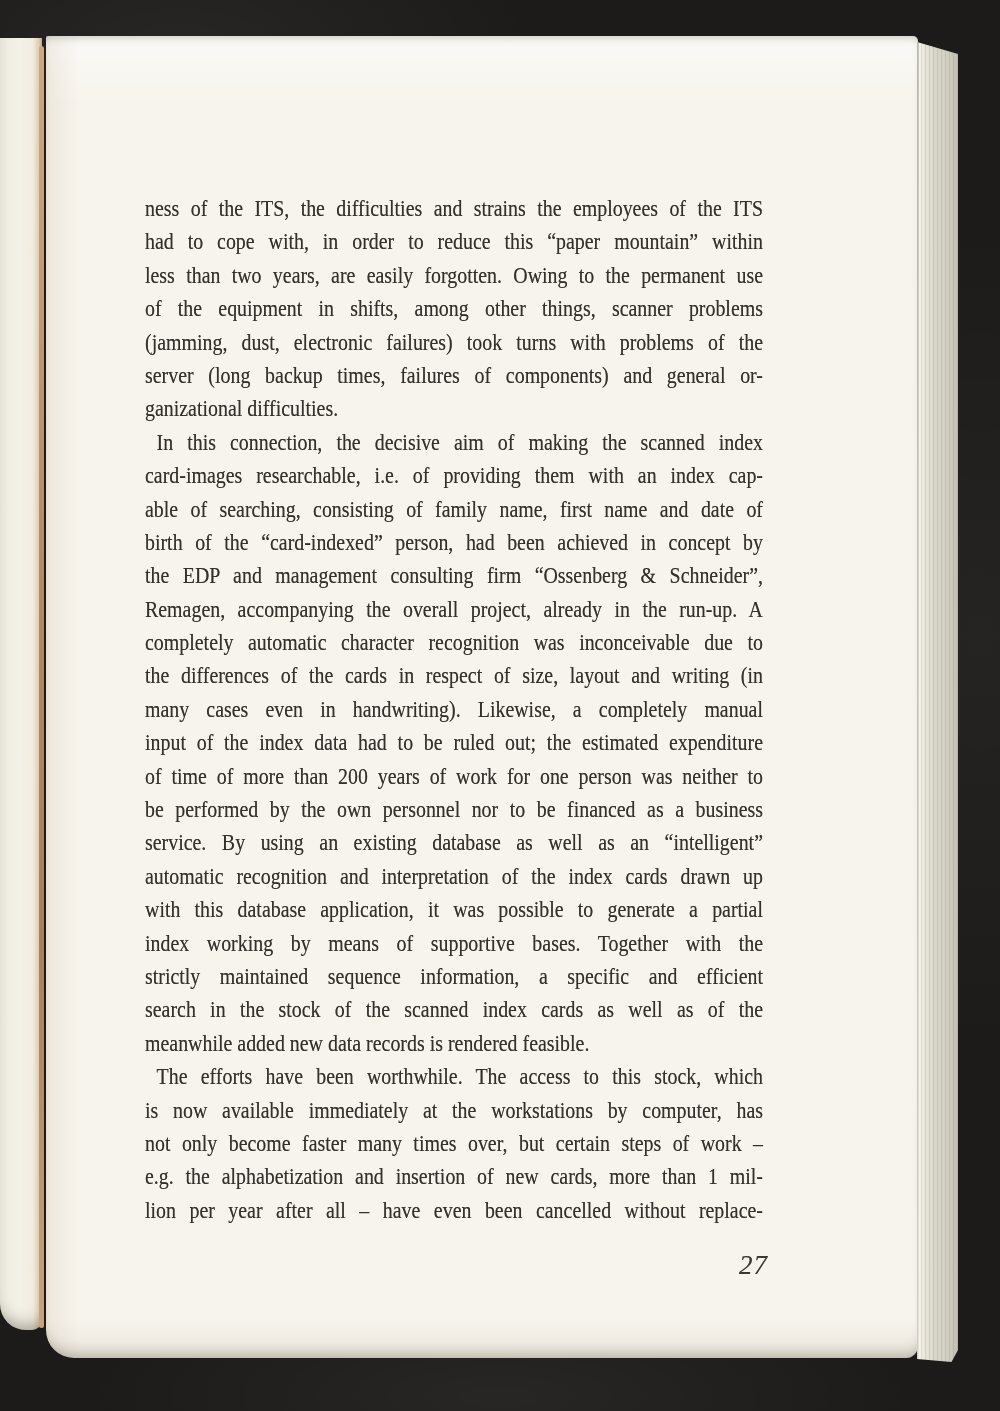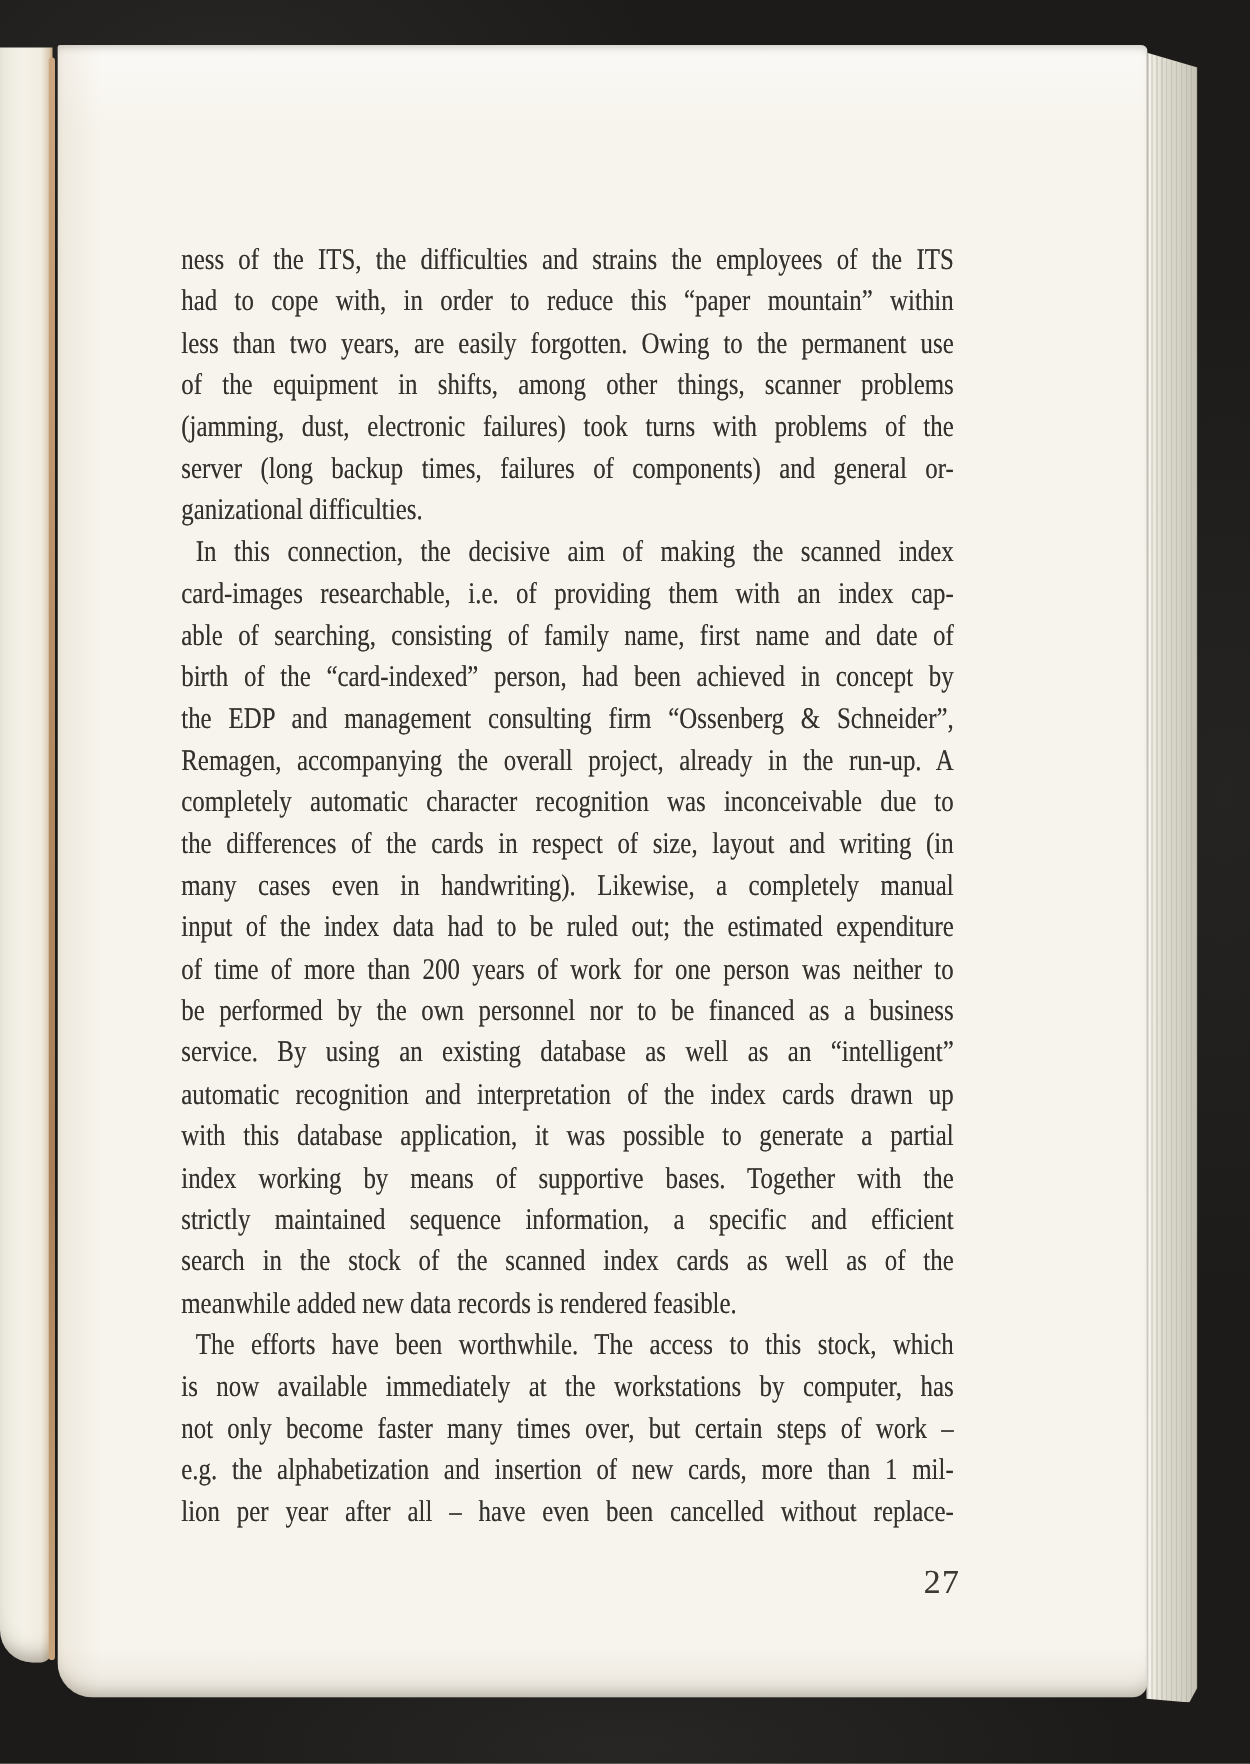--- a/index.html
+++ b/index.html
@@ -101,20 +101,21 @@
   .line.indent { padding-left: 14px; }
   .line.para-end { text-align-last: left; }
 
   .page-number {
     position: absolute;
     right: 150px; top: 1214px;
     font-size: 27px;
     color: #3b3934;
     letter-spacing: 1px;
     text-shadow: 0 0 0.5px rgba(50,48,44,0.5);
+    font-style: italic;
   }
 </style>
 </head>
 <body>
 
 <div class="facing-page"></div>
 <div class="gutter-line"></div>
 
 <div class="page">
   <div class="text-block">

